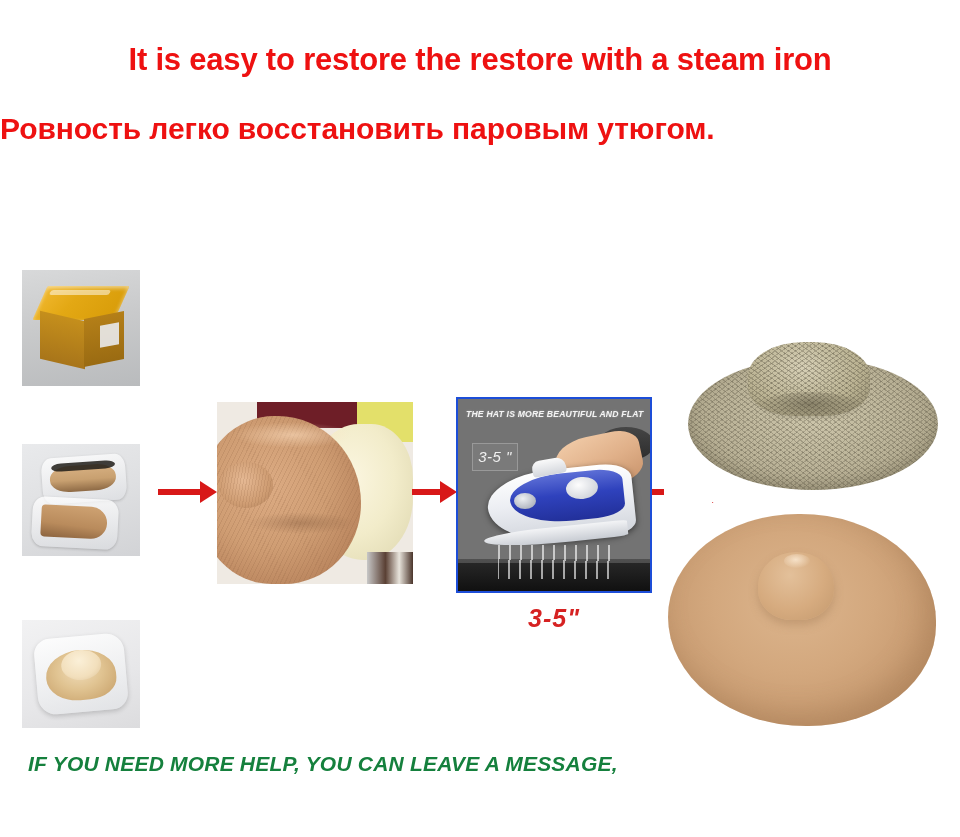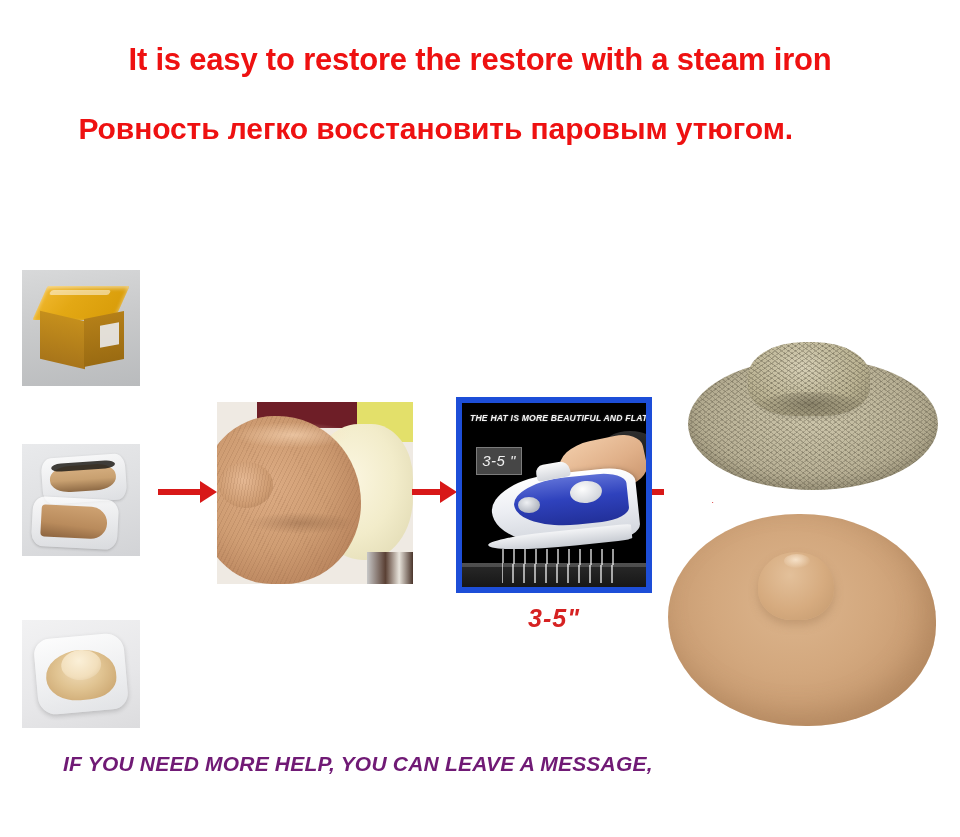--- a/index.html
+++ b/index.html
@@ -25,40 +25,39 @@
     font-family: "Liberation Sans", sans-serif;
     font-weight: bold;
     font-size: 31px;
     letter-spacing: -0.2px;
     white-space: nowrap;
   }
   .heading-ru {
     position: absolute;
     left: 0; top: 112px;
     width: 793px;
-    text-align: right;
+    text-align: left;
     color: #ee1111;
     font-family: "Liberation Sans", sans-serif;
     font-weight: bold;
     font-size: 30px;
     letter-spacing: -0.1px;
     white-space: nowrap;
   }
 
   .footer-note {
     position: absolute;
     left: 28px; top: 752px;
-    color: #701a75;
+    color: #15803d;
     font-family: "Liberation Sans", sans-serif;
     font-weight: bold;
     font-style: italic;
     font-size: 21px;
     letter-spacing: 0.2px;
     white-space: nowrap;
-    margin-left: 35px;
   }
 
   
   .watermark {
     position: absolute;
     left: 265px; top: 205px;
     width: 210px; height: 55px;
     color: #f2f3f6;
     font-size: 20px;
     font-weight: bold;
@@ -205,22 +204,22 @@
     border-radius: 50%;
   }
   #photo-crease .strip {
     position: absolute; left: 150px; top: 150px; width: 46px; height: 32px;
     background: linear-gradient(90deg,#c7c7c7 0%,#5a4034 40%,#e8e4dc 70%,#4a342a 100%);
   }
 
   
   #photo-iron {
     left: 456px; top: 397px; width: 196px; height: 196px;
-    background: #000000;
-    border: 6px solid #1d4ed8;
+    background: #737373;
+    border: 2px solid #1d4ed8;
     box-sizing: border-box;
   }
   #photo-iron .iron-caption {
     position: absolute; left: 8px; top: 10px; width: 184px;
     color: #f4f4f4;
     font-family: "Liberation Sans", sans-serif;
     font-style: italic;
     font-weight: bold;
     font-size: 8.6px;
     letter-spacing: 0.2px;

